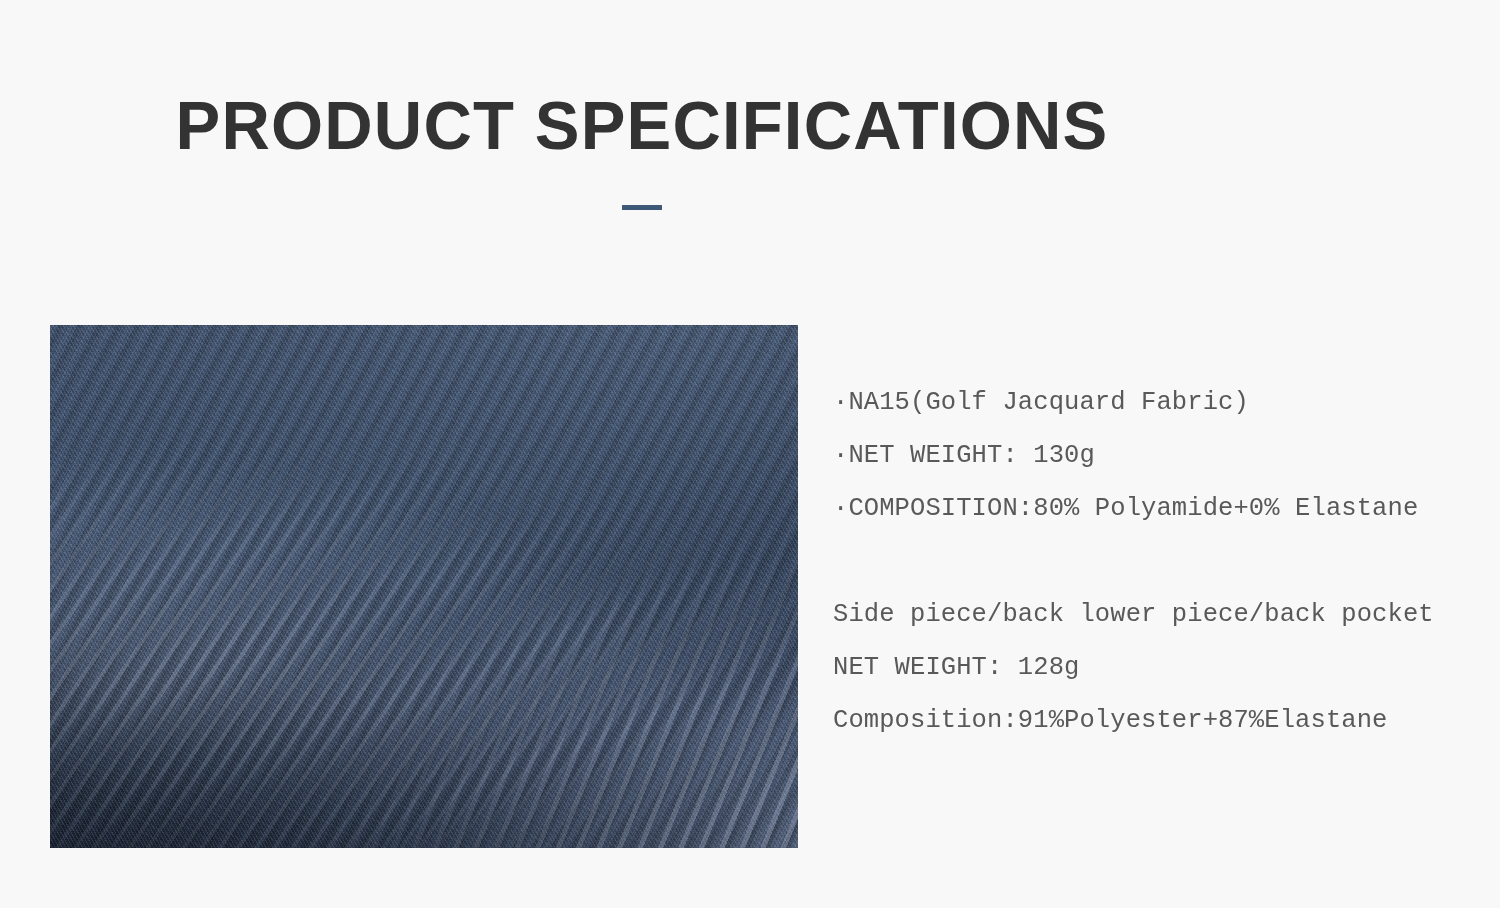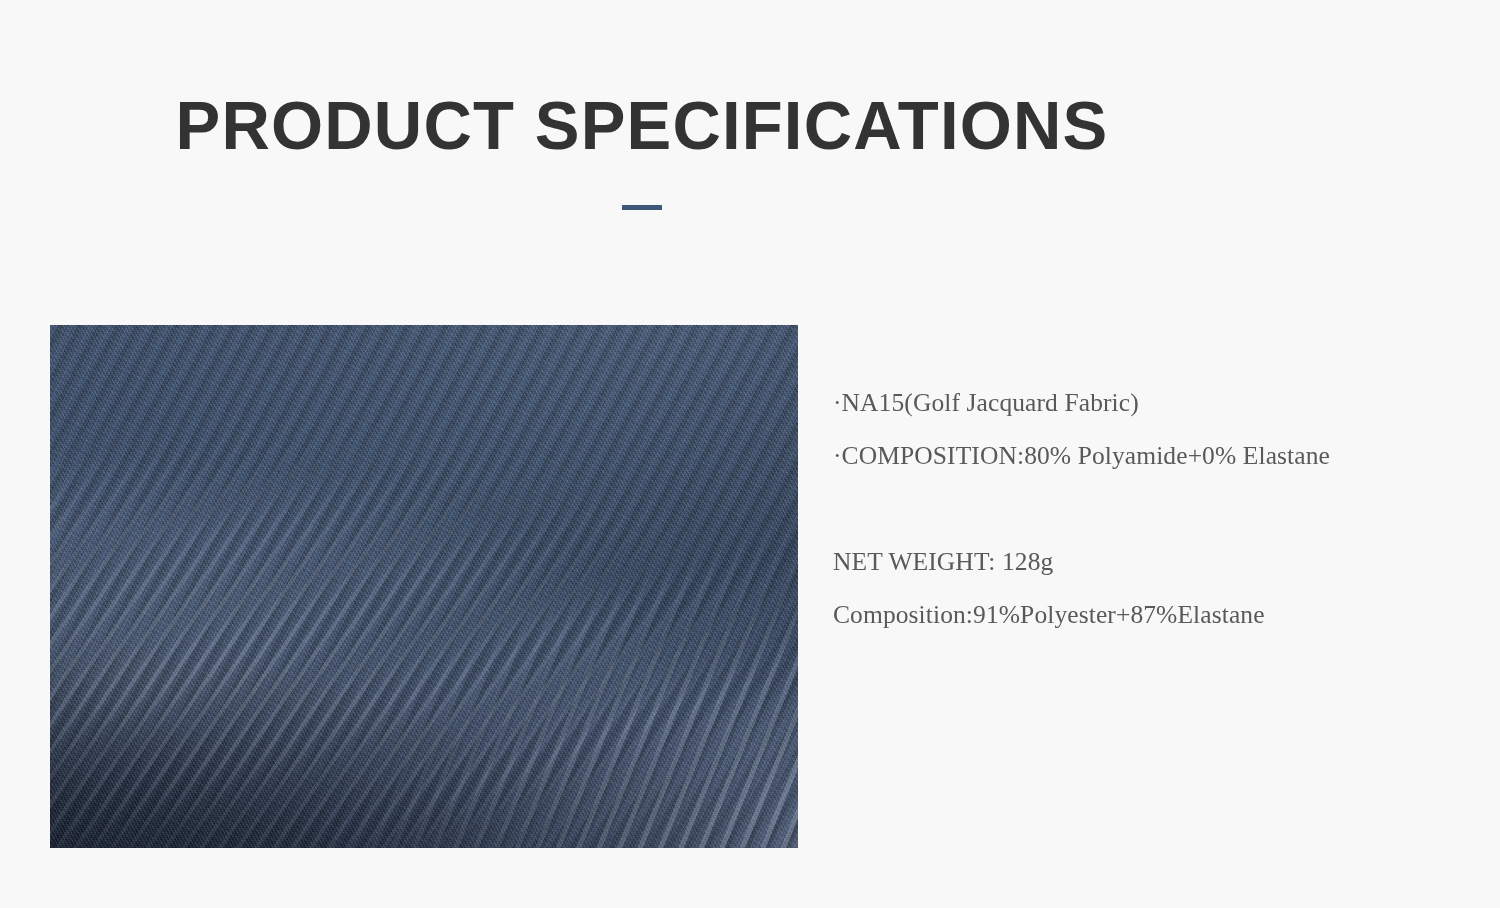--- a/index.html
+++ b/index.html
@@ -152,21 +152,21 @@
   }
   .spec-group {
     margin: 0;
     padding: 0;
     list-style: none;
   }
   .spec-group + .spec-group {
     margin-top: 53px;
   }
   .spec-line {
-    font-family: Liberation Serif, serif;
+    font-family: Liberation Mono, monospace;
     font-size: 25.5px;
     line-height: 53px;
     color: #595959;
     white-space: nowrap;
     letter-spacing: 0.1px;
   }
 </style>
 </head>
 <body>
 
@@ -184,23 +184,25 @@
     <div class="fabric-layer fab-stipple"></div>
     <div class="fabric-layer fab-ribs"></div>
     <div class="fabric-layer fab-ribs2"></div>
     <div class="fabric-layer fab-vignette"></div>
   </div>
 
   <div class="specs">
 
     <ul class="spec-group">
       <li class="spec-line">·NA15(Golf Jacquard Fabric)</li>
+      <li class="spec-line">·NET WEIGHT: 130g</li>
       <li class="spec-line">·COMPOSITION:80% Polyamide+0% Elastane</li>
     </ul>
 
     <ul class="spec-group">
+      <li class="spec-line">Side piece/back lower piece/back pocket</li>
       <li class="spec-line">NET WEIGHT: 128g</li>
       <li class="spec-line">Composition:91%Polyester+87%Elastane</li>
     </ul>
 
   </div>
 
 </div>
 
 </body></html>

